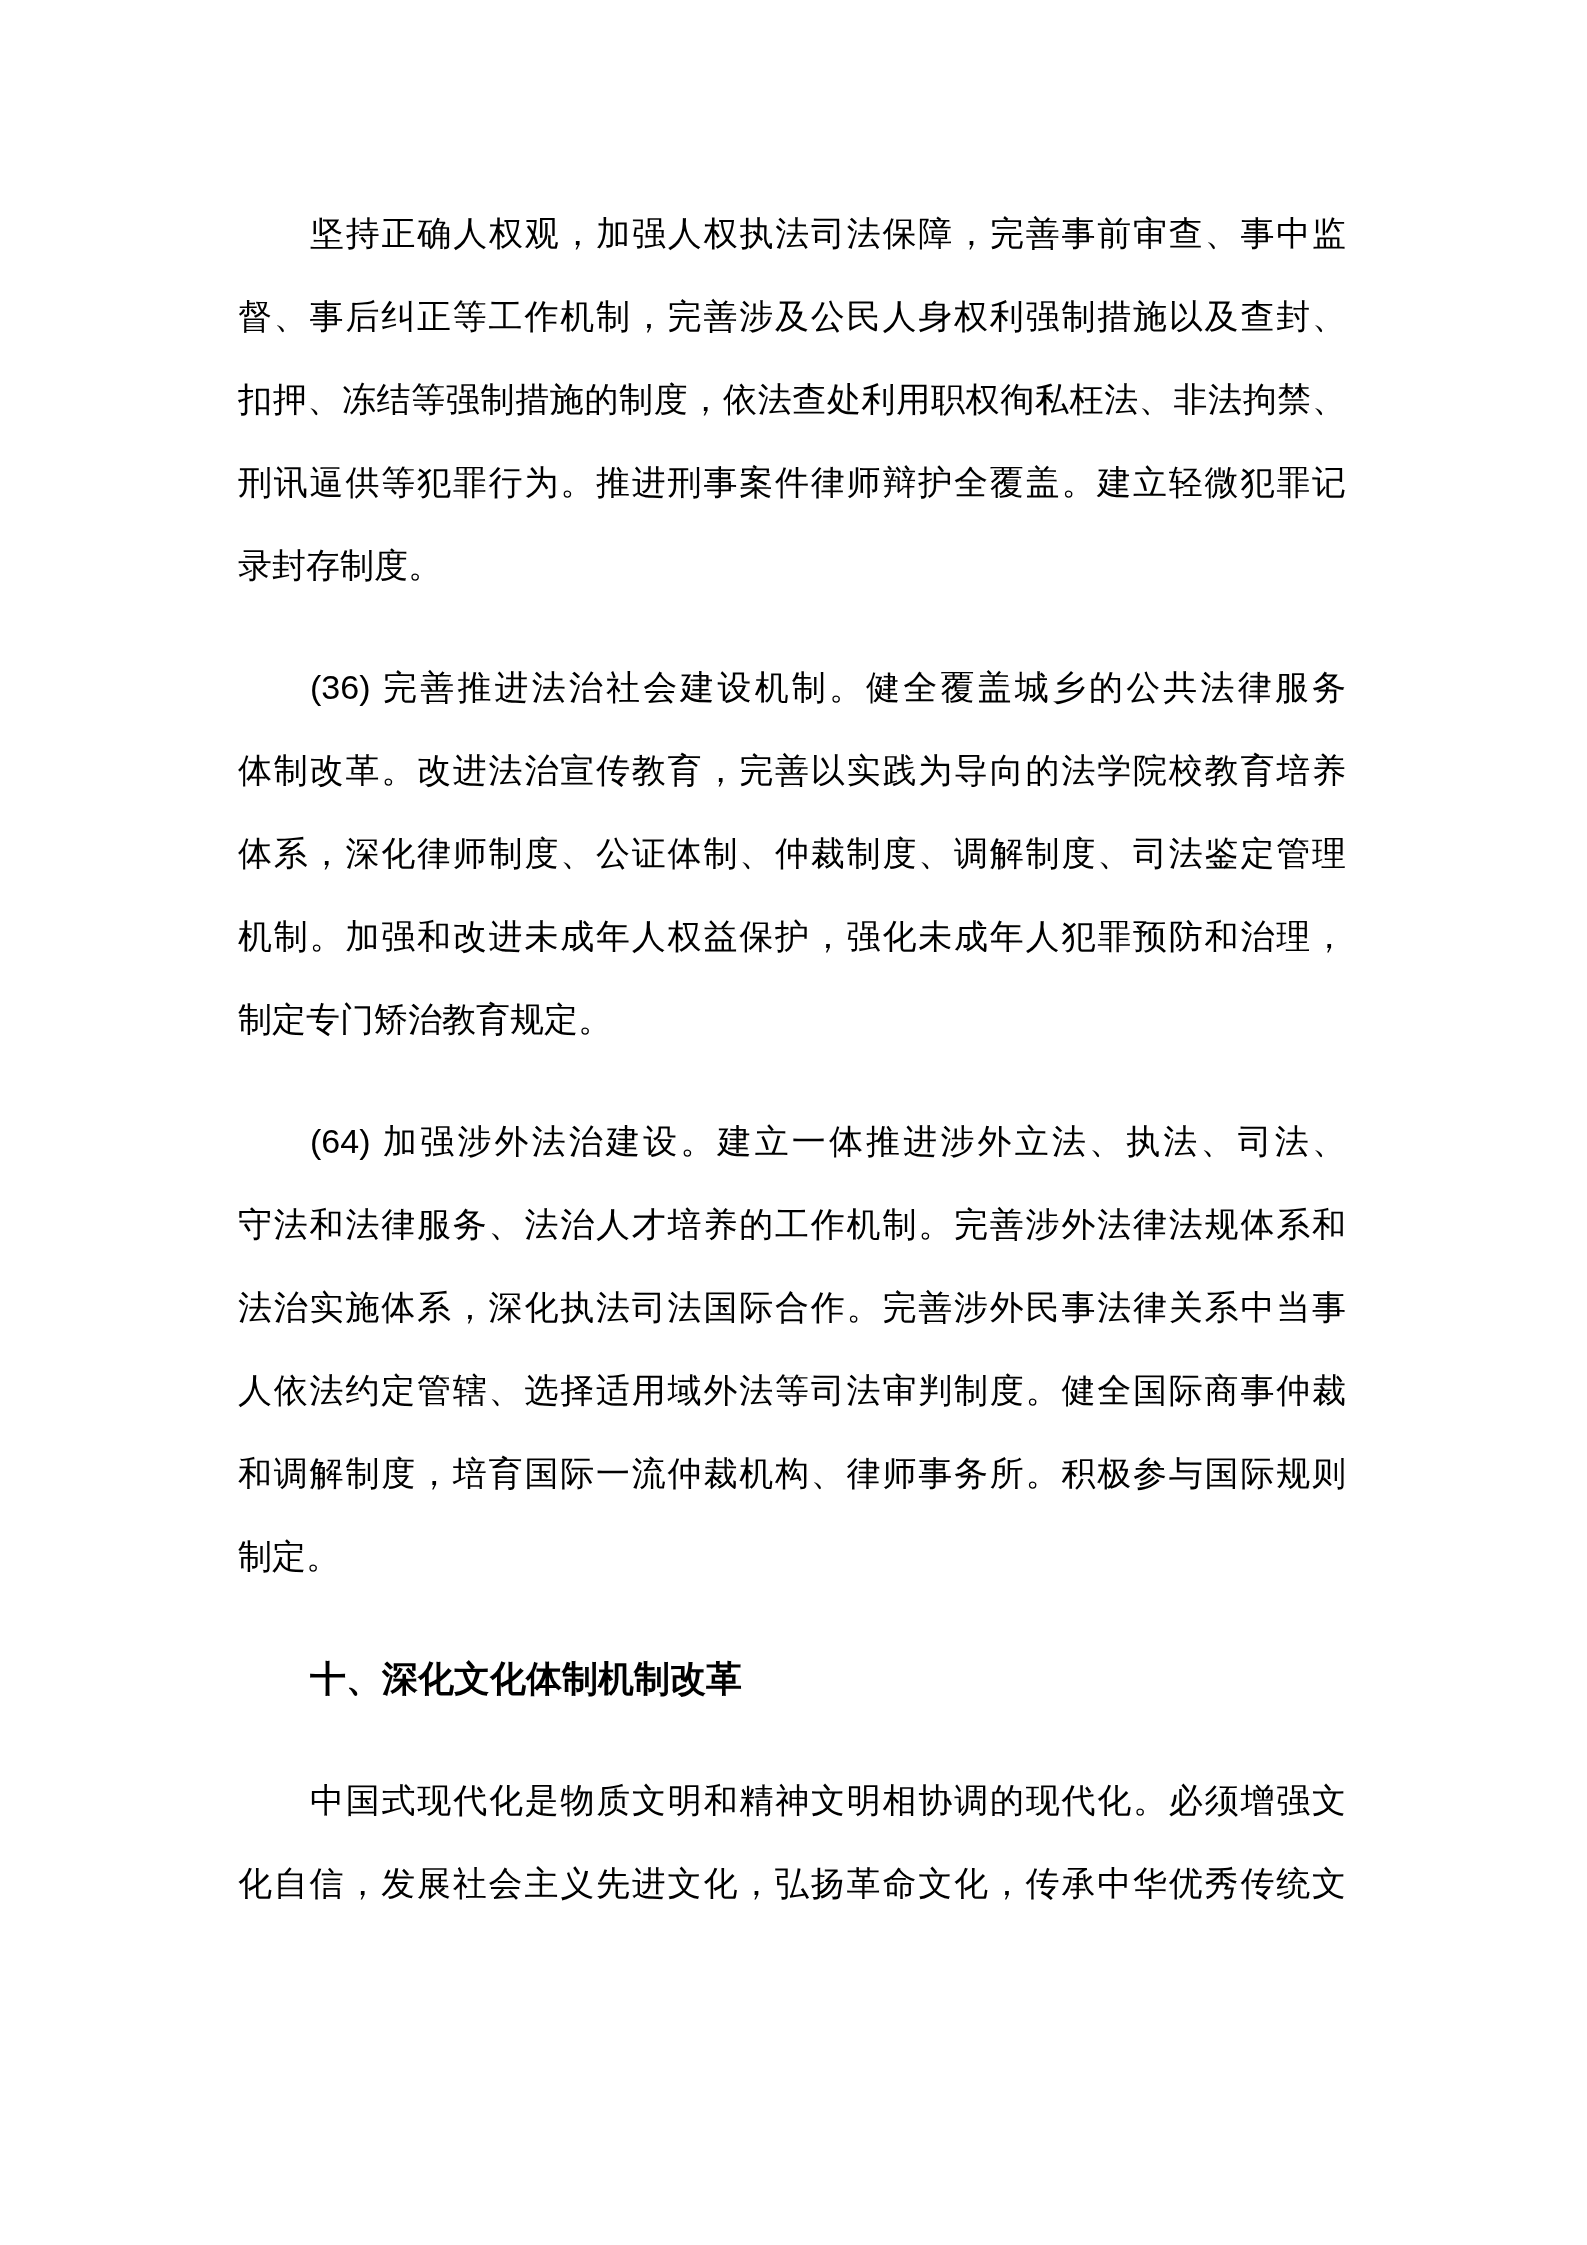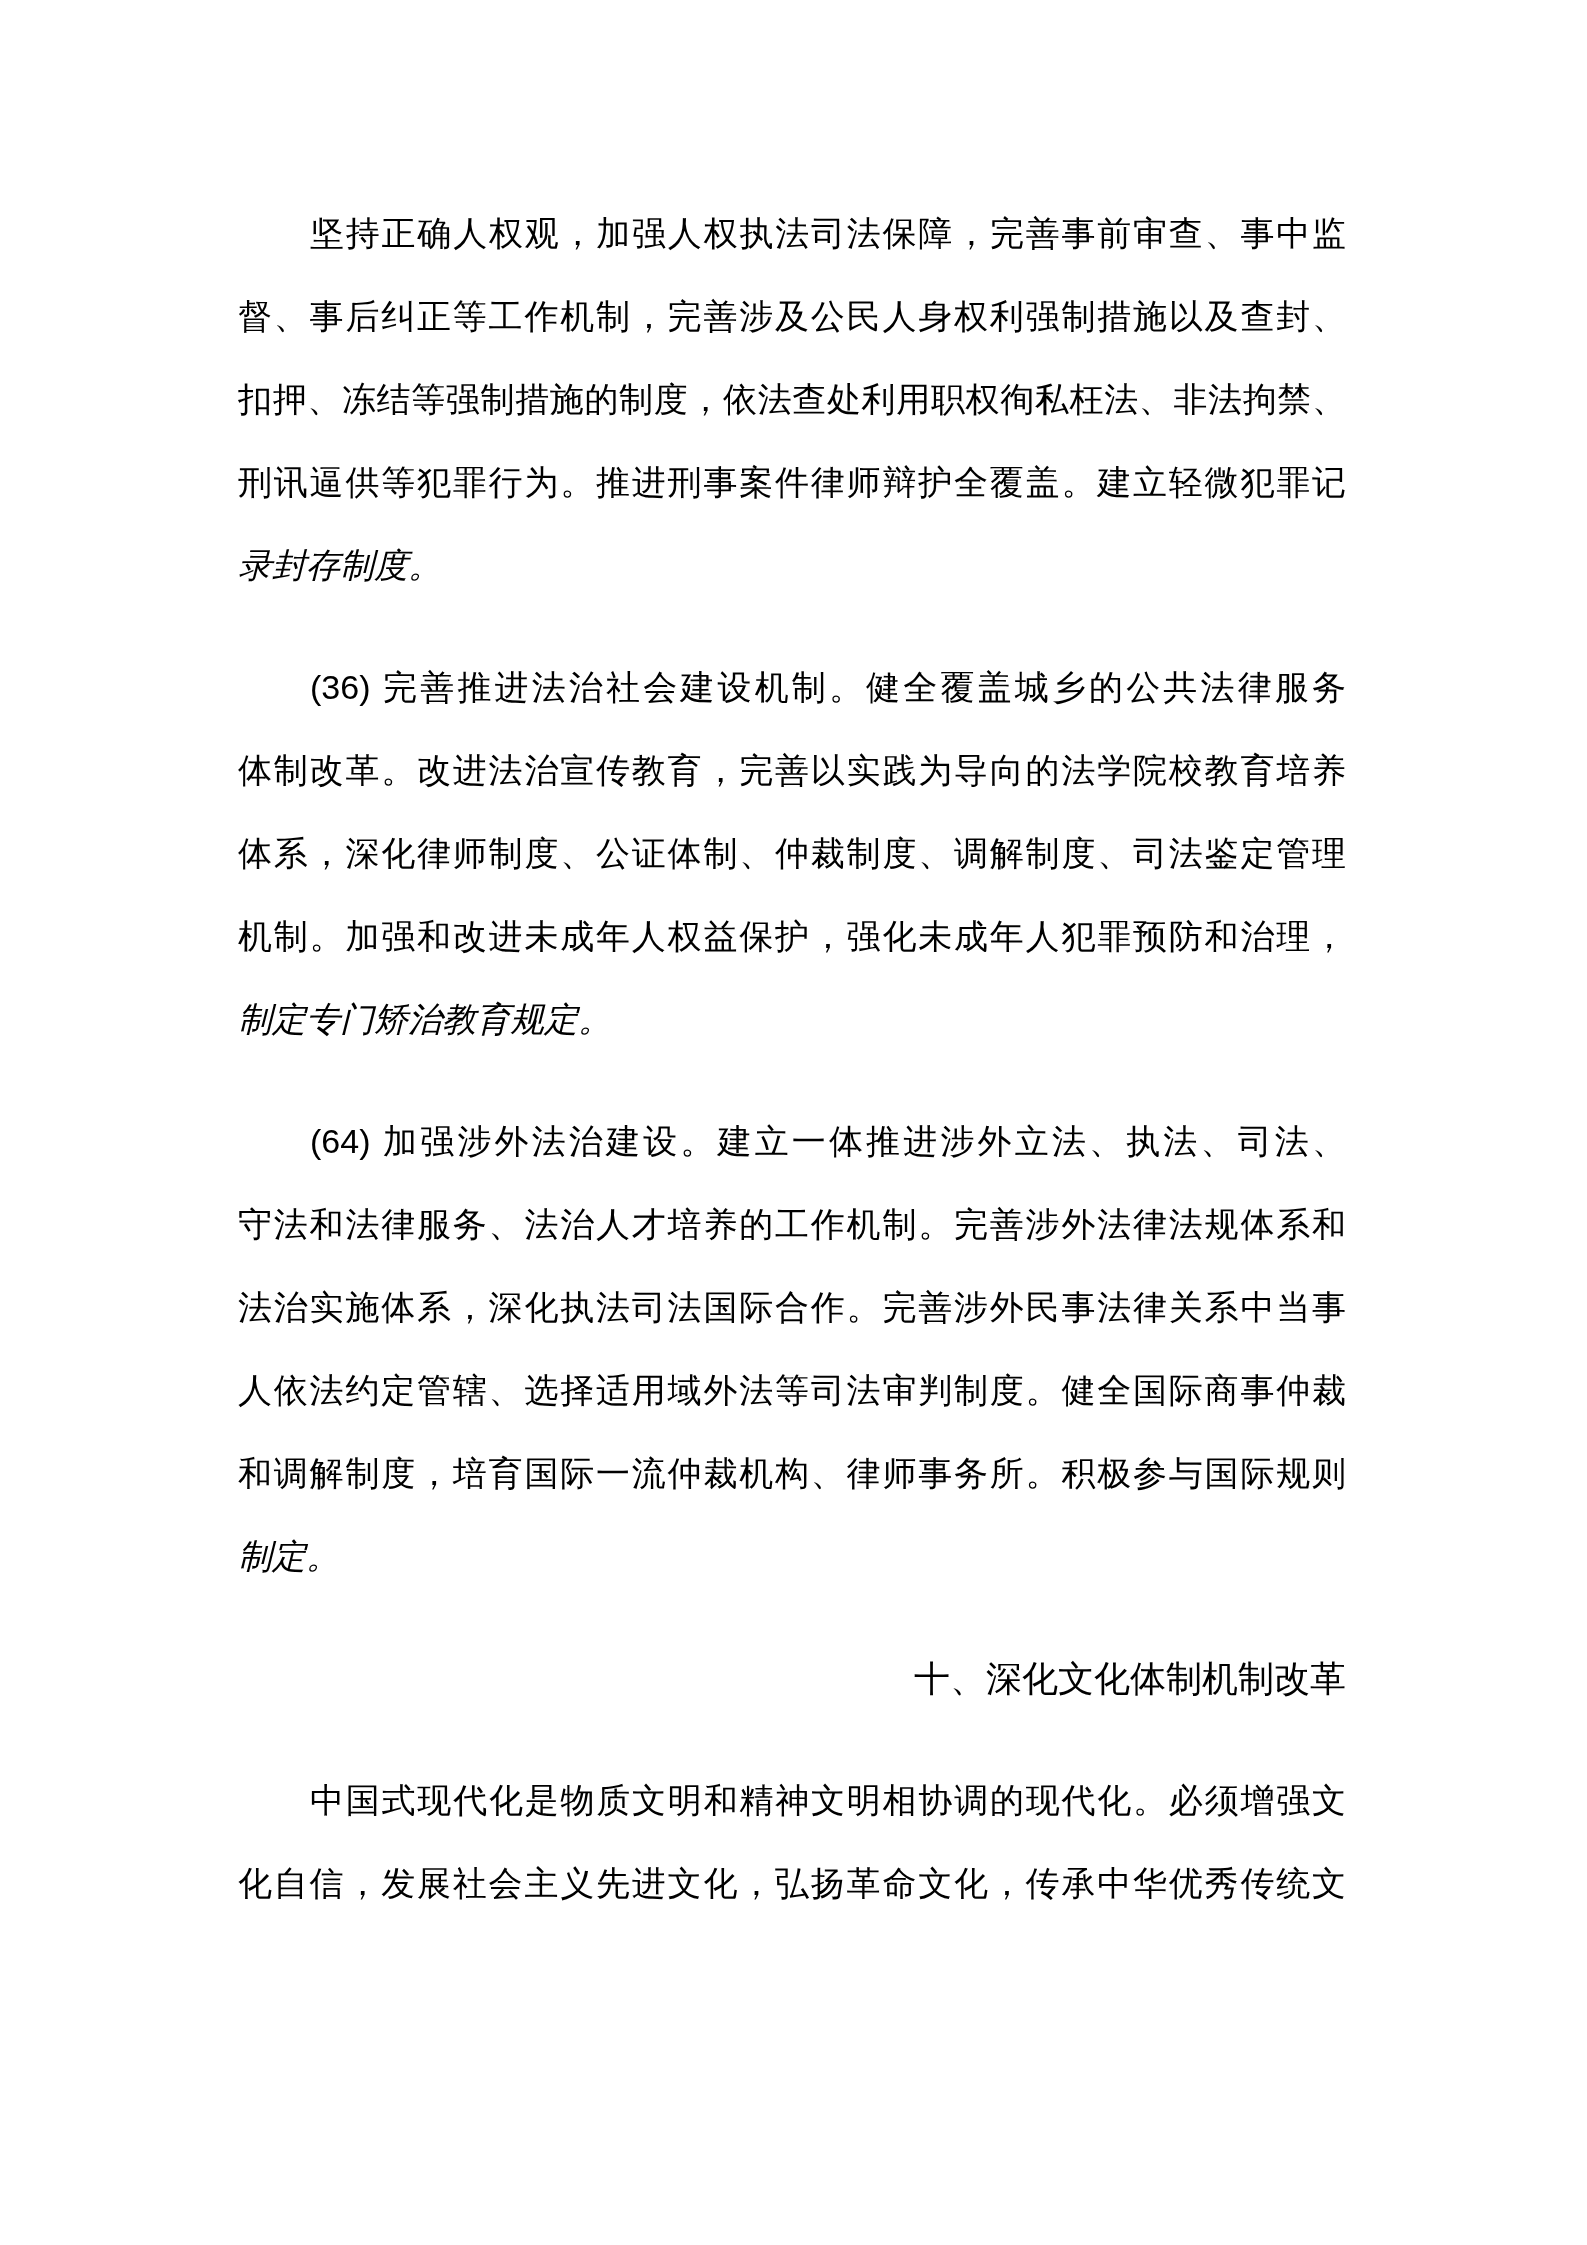--- a/index.html
+++ b/index.html
@@ -33,29 +33,28 @@
   .line {
     text-align: justify;
     text-align-last: justify;
   }
   .line.first {
     text-indent: 72px;
   }
   .line.last {
     text-align: right;
     text-align-last: left;
-    font-style: italic;
   }
   .heading {
     margin: 0 0 39px 0;
-    font-weight: 400;
+    font-weight: 700;
     font-size: 36px;
     line-height: 83px;
     text-indent: 72px;
-    text-align: right;
+    text-align: left;
   }
   .page-number {
     position: absolute;
     top: 2072px;
     left: 0;
     width: 100%;
     text-align: center;
     font-size: 32px;
     line-height: 34px;
     letter-spacing: 1px;

